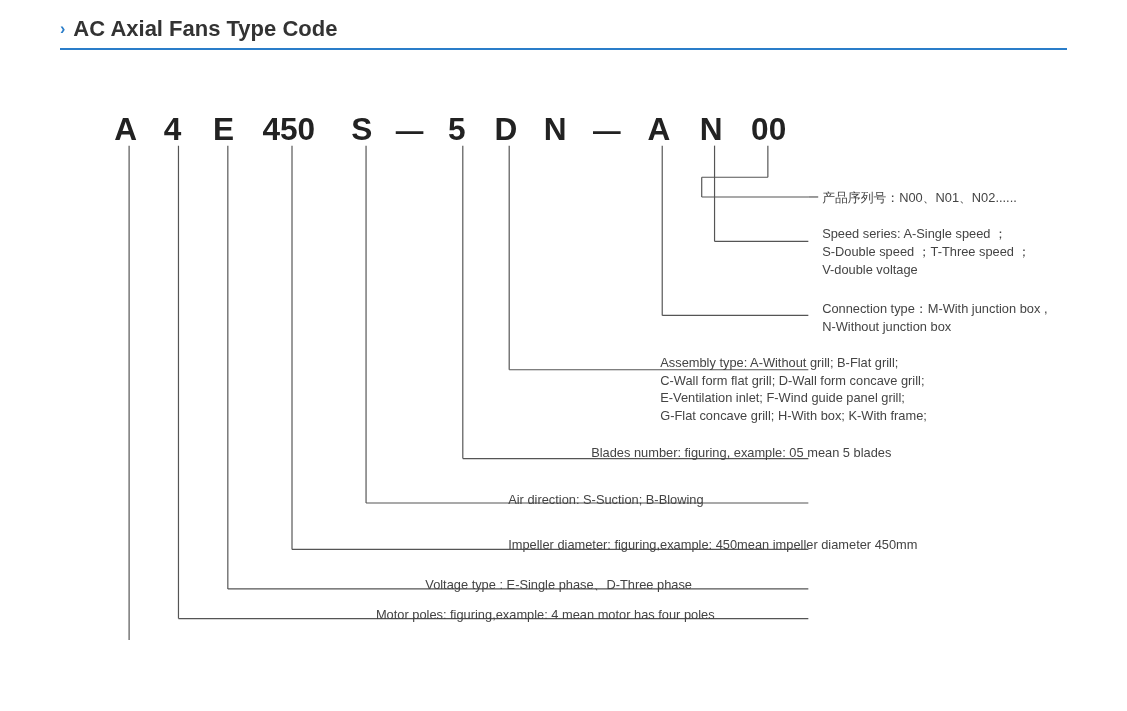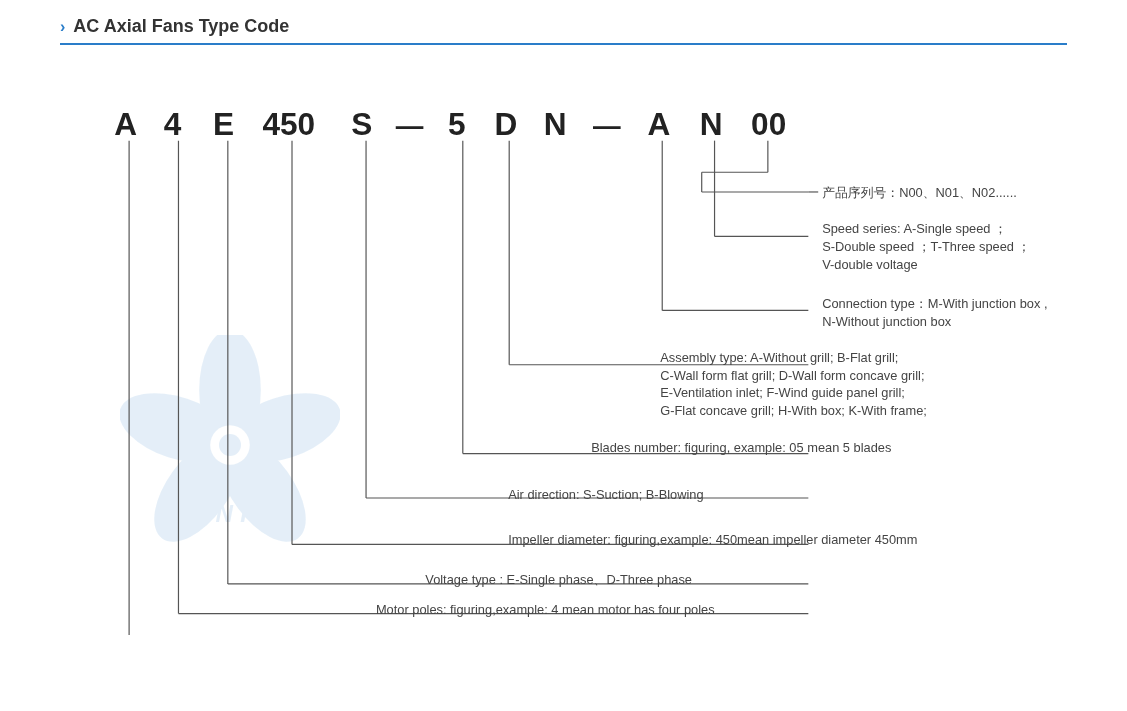--- a/index.html
+++ b/index.html
@@ -25,21 +25,21 @@
       align-items: center;
       margin-bottom: 6px;
     }
     .title-arrow {
       color: #2a7dc9;
       font-size: 16px;
       margin-right: 8px;
       font-weight: bold;
     }
     .title-text {
-      font-size: 18px;
+      font-size: 22px;
       font-weight: bold;
       color: #333;
     }
     .title-divider {
       height: 2px;
       background: #2a7dc9;
       margin-bottom: 10px;
     }
 
     
@@ -75,36 +75,20 @@
 <div class="page-container">
 
   <div class="title-section">
     <span class="title-arrow">›</span>
     <span class="title-text">AC Axial Fans Type Code</span>
   </div>
   <div class="title-divider"></div>
 
   <div class="diagram-area">
 
-    <div class="watermark">
-      <svg viewBox="0 0 200 200" width="220" height="220">
-
-        <g transform="translate(100,100)">
-          <ellipse cx="0" cy="-50" rx="28" ry="55" fill="#2a7dc9" transform="rotate(0)"></ellipse>
-          <ellipse cx="0" cy="-50" rx="28" ry="55" fill="#2a7dc9" transform="rotate(72)"></ellipse>
-          <ellipse cx="0" cy="-50" rx="28" ry="55" fill="#2a7dc9" transform="rotate(144)"></ellipse>
-          <ellipse cx="0" cy="-50" rx="28" ry="55" fill="#2a7dc9" transform="rotate(216)"></ellipse>
-          <ellipse cx="0" cy="-50" rx="28" ry="55" fill="#2a7dc9" transform="rotate(288)"></ellipse>
-          <circle cx="0" cy="0" r="18" fill="#fff"></circle>
-          <circle cx="0" cy="0" r="10" fill="#2a7dc9"></circle>
-        </g>
-
-        <text x="100" y="170" text-anchor="middle" font-size="22" font-weight="bold" font-style="italic" fill="#2a7dc9" letter-spacing="3">VENTAI</text>
-      </svg>
-    </div>
 
     <svg class="diagram-svg" viewBox="0 0 1020 570" preserveAspectRatio="xMidYMid meet">
 
       <text x="55" y="72" font-size="32" font-weight="bold" fill="#222">A</text>
       <text x="105" y="72" font-size="32" font-weight="bold" fill="#222">4</text>
       <text x="155" y="72" font-size="32" font-weight="bold" fill="#222">E</text>
       <text x="205" y="72" font-size="32" font-weight="bold" fill="#222">450</text>
       <text x="295" y="72" font-size="32" font-weight="bold" fill="#222">S</text>
       <text x="340" y="72" font-size="28" font-weight="bold" fill="#222">—</text>
       <text x="393" y="72" font-size="32" font-weight="bold" fill="#222">5</text>

